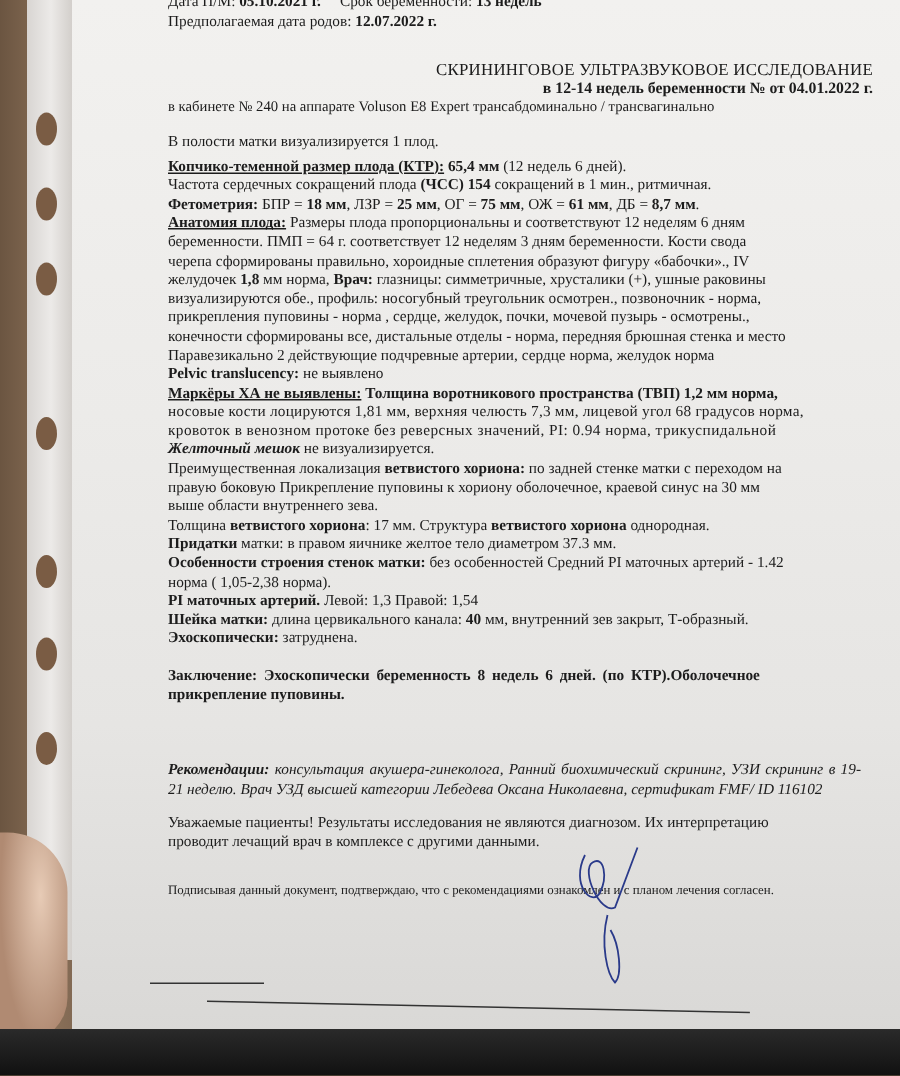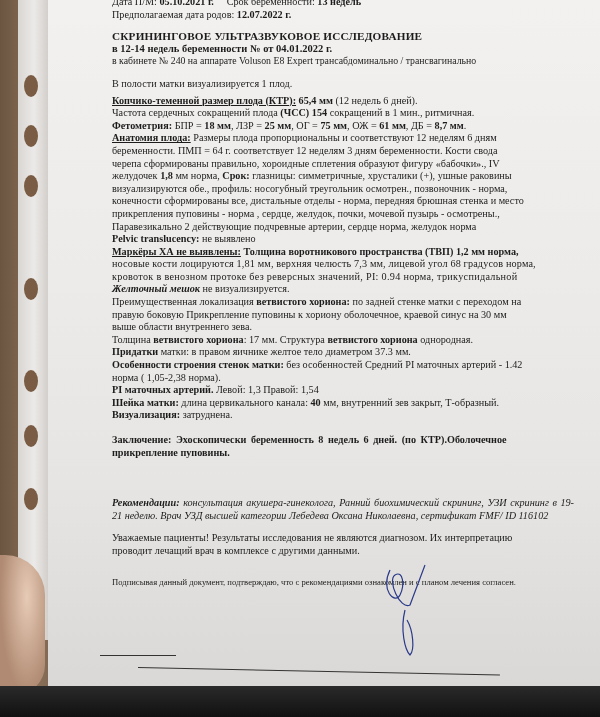--- a/index.html
+++ b/index.html
@@ -8,22 +8,22 @@
   .sleeve{position:absolute;left:18px;top:0;width:32px;height:640px;background:linear-gradient(90deg,#d8d5d2,#eceae8 50%,#cfcbc7);}
   .hole{position:absolute;left:24px;width:14px;height:22px;border-radius:50%;background:#7a5c44;}
   .paper{position:absolute;left:48px;top:0;width:552px;height:690px;background:linear-gradient(180deg,#f2f1ef 0%,#ecebe9 40%,#e6e5e3 70%,#d9d8d6 100%);}
   .shadow-bottom{position:absolute;left:0;top:686px;width:600px;height:31px;background:linear-gradient(180deg,#2a2a2a,#111);}
   .thumb{position:absolute;left:0;top:555px;width:45px;height:140px;background:radial-gradient(ellipse at 60% 30%,#e7cbb6,#b08a72 70%);border-radius:0 40px 30px 0;}
   .doc{position:absolute;left:112px;top:0;width:470px;font-size:10.2px;line-height:12.6px;}
   .line{white-space:nowrap;}
   b,.b{font-weight:bold;}
   u{}
   .center{}
-  .title{font-weight:bold;font-size:11.2px;text-align:left;margin-top:9px;letter-spacing:.2px;}
-  .sub{font-weight:bold;text-align:left;font-size:10.5px;}
+  .title{font-weight:normal;font-size:11.2px;text-align:right;margin-top:20px;letter-spacing:.2px;}
+  .sub{font-weight:bold;text-align:right;font-size:10.5px;}
   .j{text-align:justify;white-space:normal;}
   .i{font-style:italic;margin-top:28px;}
   .sp{height:6px;}
   .sign-line{position:absolute;border-top:1px solid #333;}
   .signature{position:absolute;left:375px;top:560px;width:80px;height:100px;}
 </style>
 </head>
 <body>
 
 <div class="bg-wood"></div>
@@ -62,40 +62,40 @@
     <b>Фетометрия:</b>
     <span>БПР = </span><b>18 мм</b>,
     <span>ЛЗР = </span><b>25 мм</b>,
     <span>ОГ = </span><b>75 мм</b>,
     <span>ОЖ = </span><b>61 мм</b>,
     <span>ДБ = </span><b>8,7 мм</b>.
   </div>
   <div class="line"><b><u>Анатомия плода:</u></b><span> Размеры плода пропорциональны и соответствуют 12  неделям 6 дням</span></div>
   <div class="line">беременности. ПМП =  64 г.  соответствует  12 неделям 3  дням беременности. Кости свода</div>
   <div class="line">черепа сформированы правильно, хороидные сплетения образуют фигуру «бабочки»., IV</div>
-  <div class="line"><span>желудочек </span><b>1,8</b><span> мм норма, </span><b>Срок:</b><span> глазницы: симметричные, хрусталики (+), ушные раковины</span></div>
+  <div class="line"><span>желудочек </span><b>1,8</b><span> мм норма, </span><b>Врач:</b><span> глазницы: симметричные, хрусталики (+), ушные раковины</span></div>
   <div class="line">визуализируются обе., профиль: носогубный треугольник осмотрен., позвоночник - норма,</div>
+  <div class="line">прикрепления пуповины - норма , сердце, желудок, почки, мочевой пузырь - осмотрены.,</div>
   <div class="line">конечности сформированы все, дистальные отделы - норма, передняя брюшная стенка и место</div>
-  <div class="line">прикрепления пуповины - норма , сердце, желудок, почки, мочевой пузырь - осмотрены.,</div>
   <div class="line">Паравезикально 2 действующие подчревные артерии, сердце норма, желудок норма</div>
   <div class="line"><b>Pelvic translucency:</b><span> не выявлено</span></div>
   <div class="line"><b><u>Маркёры ХА не выявлены:</u></b><b> Толщина воротникового пространства (ТВП) 1,2 мм норма,</b></div>
   <div class="line" style="letter-spacing:.15px">носовые кости лоцируются 1,81 мм, верхняя челюсть 7,3 мм, лицевой угол 68 градусов норма,</div>
   <div class="line" style="letter-spacing:.3px">кровоток в венозном протоке без реверсных значений, PI:  0.94 норма, трикуспидальной</div>
   <div class="line"><b class="i">Желточный мешок</b><span> не визуализируется.</span></div>
   <div class="line"><span>Преимущественная локализация </span><b>ветвистого хориона:</b><span> по задней стенке матки с переходом на</span></div>
   <div class="line">правую боковую Прикрепление пуповины к хориону  оболочечное, краевой синус на  30  мм</div>
   <div class="line">выше области внутреннего зева.</div>
   <div class="line"><span>Толщина </span><b>ветвистого хориона</b><span>: 17 мм. Структура </span><b>ветвистого хориона</b><span> однородная.</span></div>
   <div class="line"><b>Придатки</b><span> матки: в правом яичнике желтое тело диаметром 37.3 мм.</span></div>
   <div class="line"><b>Особенности строения стенок матки:</b><span> без особенностей Средний PI  маточных артерий - 1.42</span></div>
   <div class="line">норма ( 1,05-2,38 норма).</div>
   <div class="line"><b>PI маточных артерий.</b><span> Левой: 1,3  Правой: 1,54</span></div>
   <div class="line"><b>Шейка матки:</b><span> длина цервикального канала: </span><b>40</b><span> мм, внутренний зев закрыт, Т-образный.</span></div>
-  <div class="line"><b>Визуализация:</b><span> затруднена.</span></div>
+  <div class="line"><b>Эхоскопически:</b><span> затруднена.</span></div>
 
   <div class="sp" style="height:12px"></div>
   <div class="line b" style="word-spacing:2px">Заключение: Эхоскопически беременность 8 недель 6 дней.      (по КТР).Оболочечное</div>
   <div class="line b">прикрепление пуповины.</div>
 
   <div class="sp" style="height:10px"></div>
   <div class="j i" style="width:462px"><b>Рекомендации:</b><span> консультация акушера-гинеколога, Ранний биохимический скрининг, УЗИ скрининг в 19-21 неделю. Врач УЗД  высшей категории Лебедева Оксана Николаевна, сертификат FMF/ ID 116102</span></div>
 
   <div class="sp" style="height:10px"></div>
   <div class="line">Уважаемые пациенты! Результаты исследования не являются диагнозом. Их интерпретацию</div>

